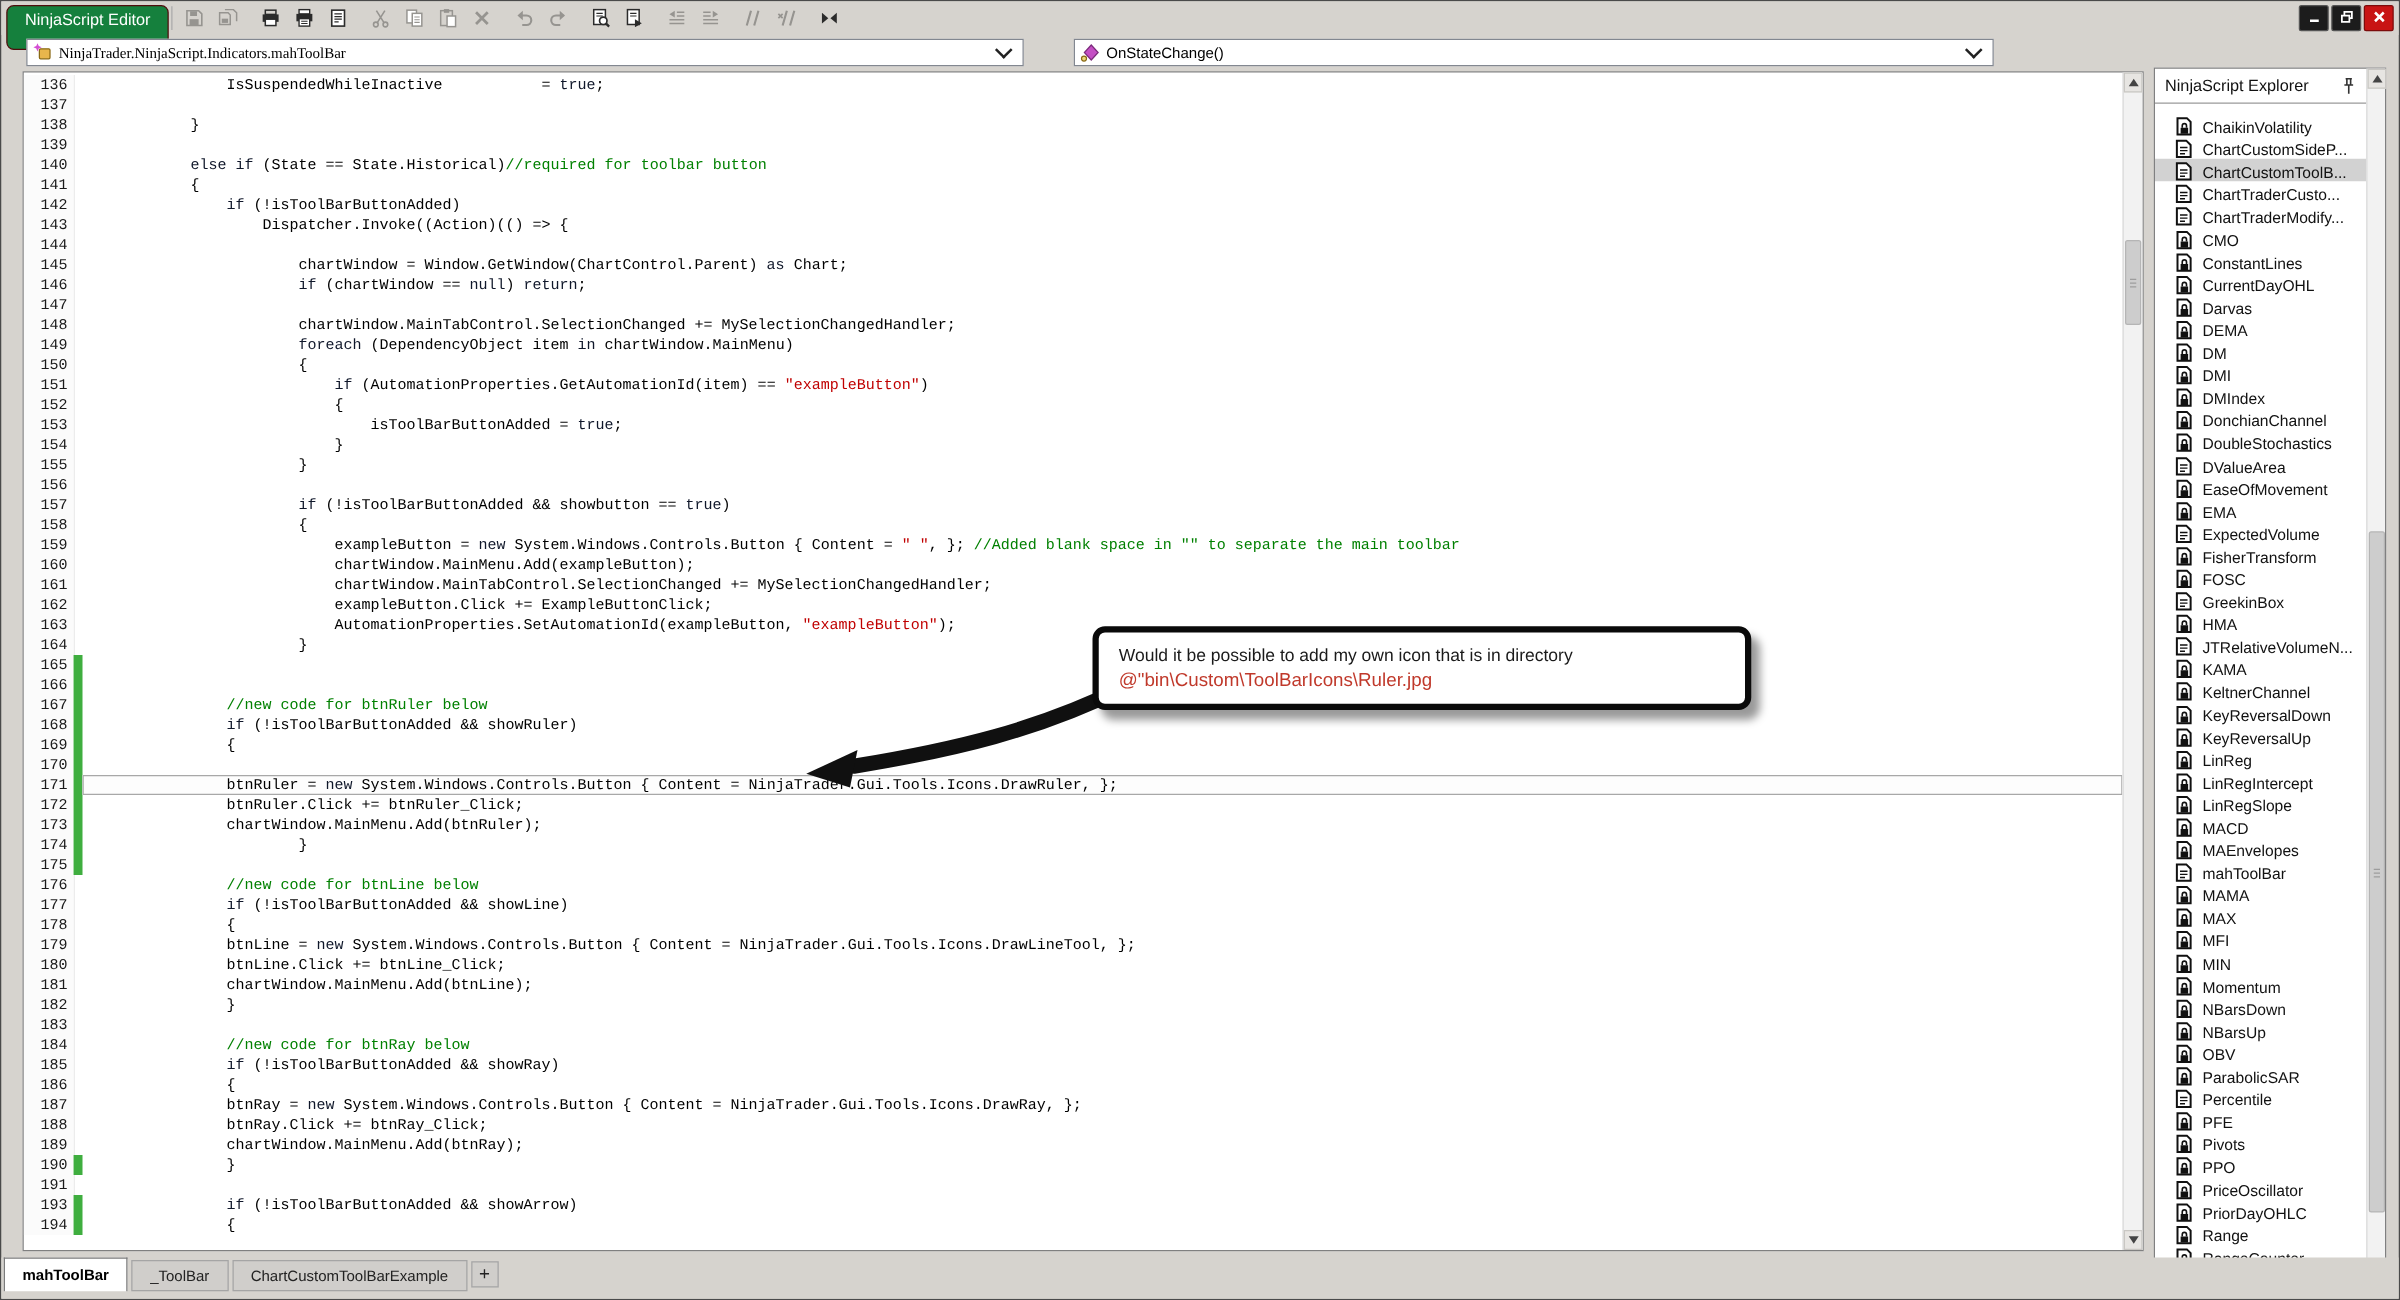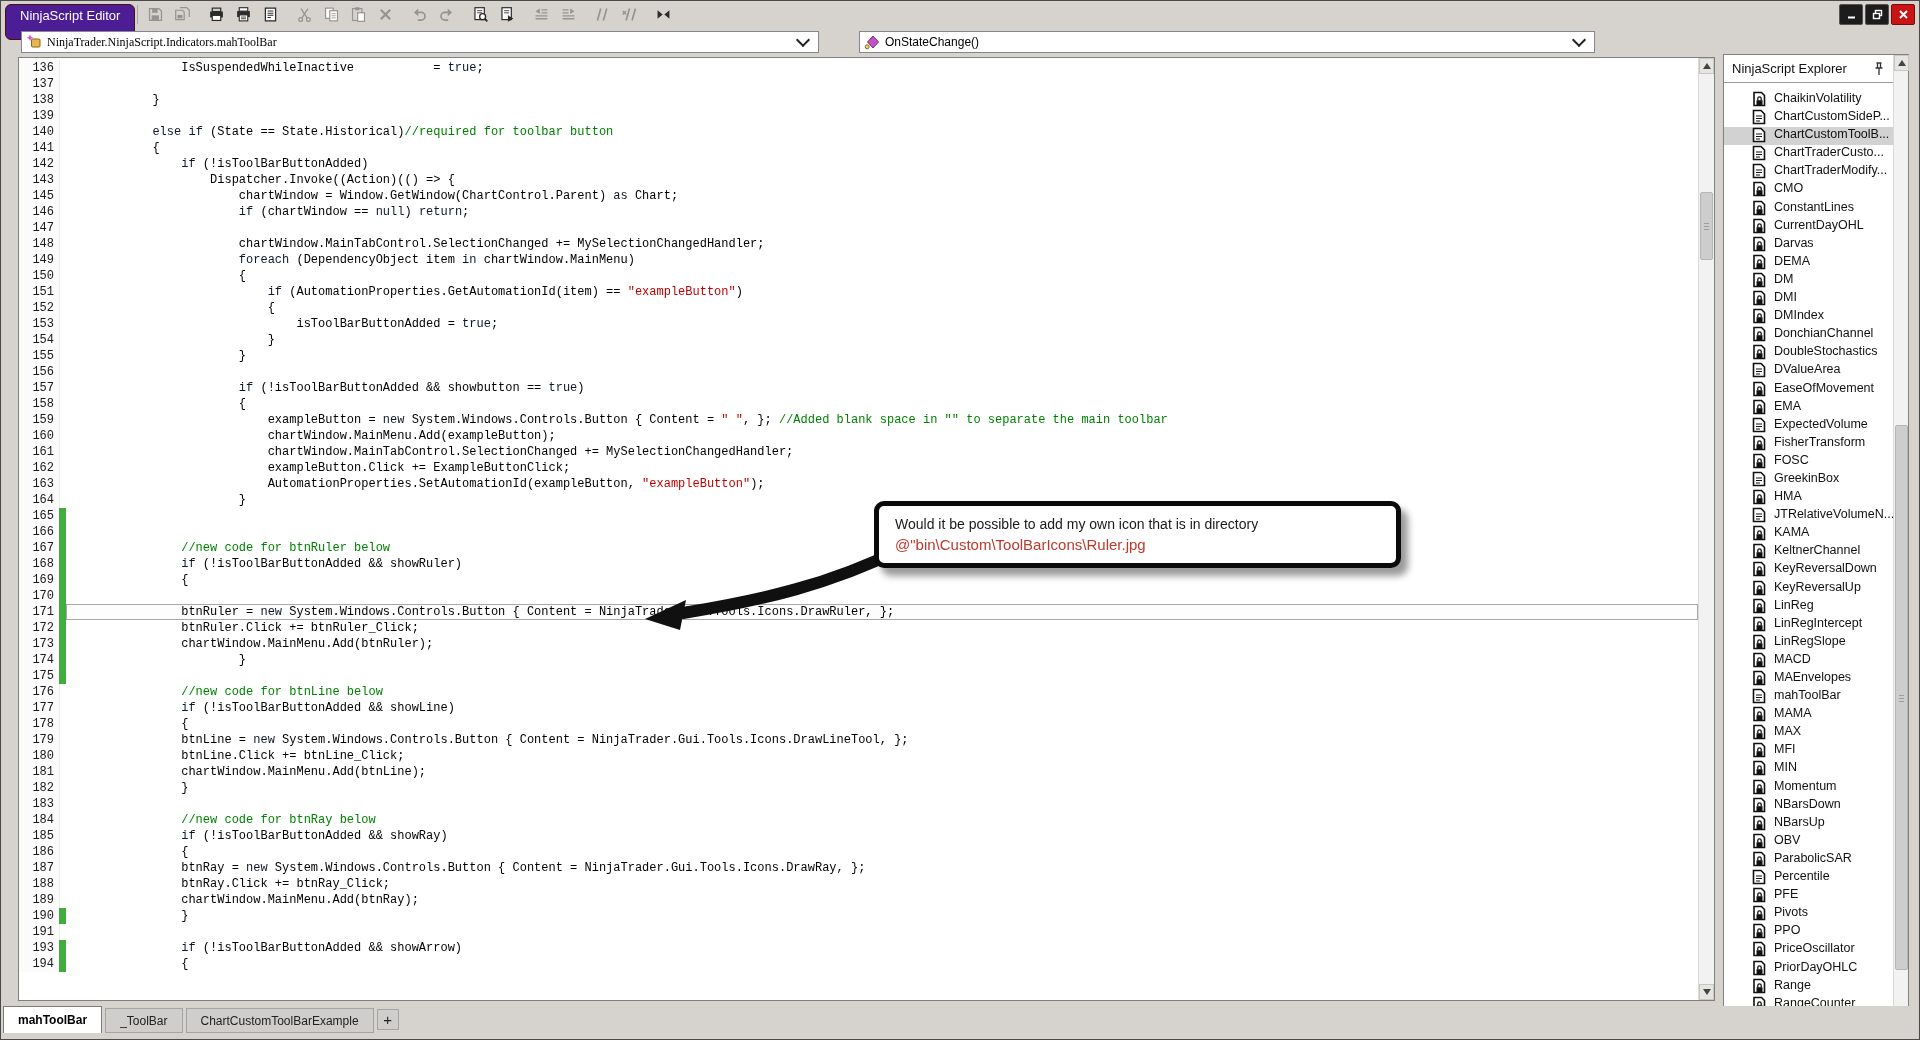--- a/index.html
+++ b/index.html
@@ -1,20 +1,20 @@
 <!DOCTYPE html>
 <html><head>
 <meta charset="utf-8">
 <style>
   html,body{margin:0;padding:0;background:#b9b6b0;font-family:"Liberation Sans",sans-serif;}
   #app{position:relative;width:1920px;height:1040px;background:#d6d3ce;overflow:hidden;border:1px solid #4a4a4a;box-sizing:border-box;}
 
   
   .titlebar{position:absolute;left:0;top:0;width:100%;height:27px;background:#d6d3ce;}
-  .chip{position:absolute;left:4px;top:3px;height:36px;padding:0 14px;background:#4c1d95;border:1px solid #4f0c0c;border-radius:6px;color:#fff;font-size:13px;line-height:21px;box-sizing:border-box;}
+  .chip{position:absolute;left:4px;top:3px;height:36px;padding:0 14px;background:#15803d;border:1px solid #4f0c0c;border-radius:6px;color:#fff;font-size:13px;line-height:21px;box-sizing:border-box;}
   .tb-sep{position:absolute;left:136px;top:4px;width:1px;height:19px;background:#aaa;}
   .tb-icons{position:absolute;left:143px;top:2px;display:flex;align-items:center;height:23px;}
   .tbtn{width:22px;height:21px;margin-right:5px;display:flex;align-items:center;justify-content:center;color:#2b2b2b;}
   .tbtn.disabled{color:#969490;}
   .tbtn.gap{margin-left:7px;}
   .tbtn svg{width:17px;height:17px;display:block;}
   .winctl{position:absolute;right:4px;top:3px;display:flex;gap:2px;}
   .wbtn{width:22px;height:19px;border:1px solid #555;border-radius:2px;display:flex;align-items:center;justify-content:center;}
   .wbtn svg{width:11px;height:11px;}
   .wbtn.dark{background:#1c1c1c;}
@@ -57,21 +57,21 @@
   .callout .l1{font-size:14px;color:#1a1a1a;line-height:1.3;}
   .callout .l2{font-size:15px;color:#c0392b;margin-top:3px;}
   .arrow-layer{position:absolute;left:0;top:0;width:1920px;height:1040px;pointer-events:none;z-index:30;}
 
   
   .sidebar{position:absolute;left:1722px;top:30px;width:186px;height:977px;background:#fff;border:1px solid #808080;box-sizing:border-box;margin-top:23px;}
   .sb-header{position:absolute;left:0;top:0;right:15px;height:28px;border-bottom:1px solid #9a9a9a;box-sizing:border-box;display:flex;align-items:center;}
   .sb-title{font-size:13px;color:#111;padding-left:8px;flex:1;}
   .pin{width:12px;height:14px;margin-right:8px;}
   .sb-list{position:absolute;left:0;top:29px;right:15px;bottom:0;overflow:hidden;padding-top:7px;}
-  .xitem{display:flex;align-items:flex-start;height:18.1px;padding-left:28px;font-size:12.5px;color:#111;white-space:nowrap;}
+  .xitem{display:flex;align-items:flex-end;height:18.1px;padding-left:16px;font-size:12.5px;color:#111;white-space:nowrap;}
   .xitem.selected{background:#d2d2d2;}
   .xitem .xicon{width:14px;height:16px;margin-right:8px;flex:0 0 auto;}
   .xitem .xicon svg{width:14px;height:16px;display:block;}
   .sb-scroll{position:absolute;top:0;right:0;bottom:0;width:15px;background:#f2f2f2;border-left:1px solid #d9d9d9;box-sizing:border-box;}
 
   
   .tabbar{position:absolute;left:0;top:1005px;width:100%;height:35px;background:#d6d3ce;display:flex;align-items:flex-start;padding-left:2px;box-sizing:border-box;}
   .tab{font-size:12px;padding:0 14px;display:flex;align-items:center;box-sizing:border-box;margin-right:3px;}
   .tab.active{height:27px;background:#fff;border:1px solid #7b7b7b;border-bottom:none;font-weight:bold;color:#000;}
   .tab.inactive{height:25px;margin-top:2px;background:#d0cecb;border:1px solid #a5a5a5;color:#222;}
@@ -317,20 +317,25 @@
           <span class="lnum">142</span>
           <span class="mark"></span>
           <span class="txt"><span class="tok-p">                </span><span class="tok-k">if</span><span class="tok-p"> (!isToolBarButtonAdded)</span></span>
         </div>
         <div class="cl">
           <span class="lnum">143</span>
           <span class="mark"></span>
           <span class="txt"><span class="tok-p">                    Dispatcher.Invoke((Action)(() =&gt; {</span></span>
         </div>
         <div class="cl">
+          <span class="lnum">144</span>
+          <span class="mark"></span>
+          <span class="txt"></span>
+        </div>
+        <div class="cl">
           <span class="lnum">145</span>
           <span class="mark"></span>
           <span class="txt"><span class="tok-p">                        chartWindow = Window.GetWindow(ChartControl.Parent) </span><span class="tok-k">as</span><span class="tok-p"> Chart;</span></span>
         </div>
         <div class="cl">
           <span class="lnum">146</span>
           <span class="mark"></span>
           <span class="txt"><span class="tok-p">                        </span><span class="tok-k">if</span><span class="tok-p"> (chartWindow == </span><span class="tok-k">null</span><span class="tok-p">) </span><span class="tok-k">return</span><span class="tok-p">;</span></span>
         </div>
         <div class="cl">

